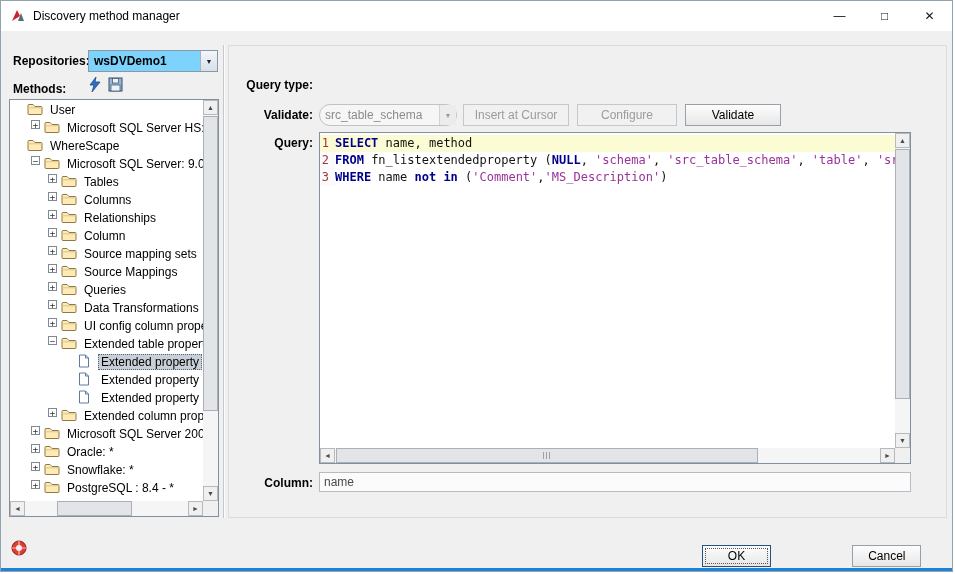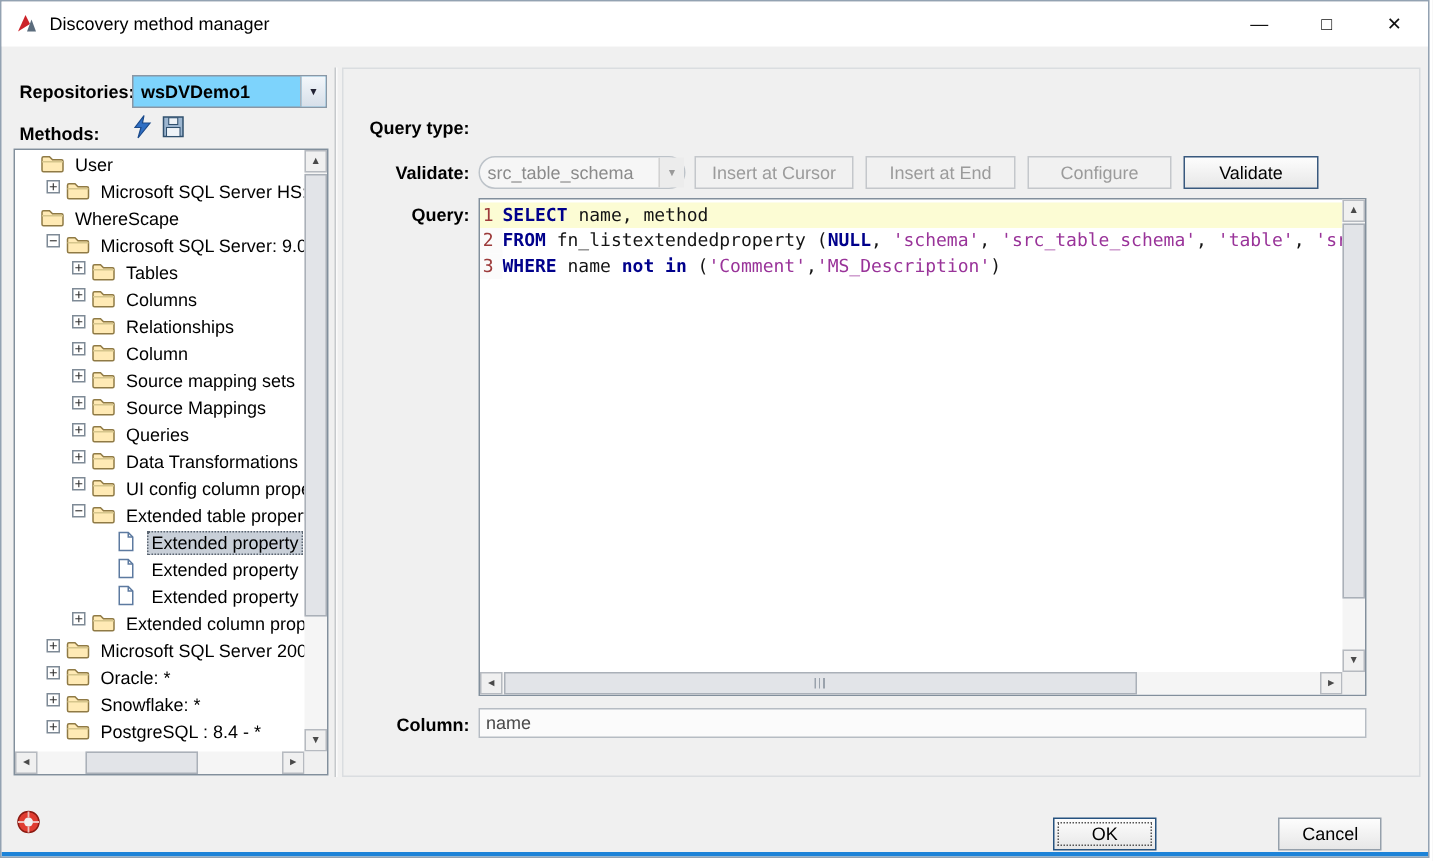--- a/index.html
+++ b/index.html
@@ -372,21 +372,20 @@
   
   <span class="lbl r" style="top:77px;">Query type:</span>
 
   <span class="lbl r" style="top:107px;">Validate:</span>
   <div class="combo disabled" style="left:318px;top:103px;width:138px;border-radius:11px;">
     <span class="combo-text">src_table_schema</span>
     <span class="combo-arrow">▼</span>
   </div>
   <div class="var-buttons">
       <button class="btn disabled">Insert at Cursor</button>
-      <button class="btn disabled">Insert at End</button>
       <button class="btn disabled">Configure</button>
       <button class="btn">Validate</button>
     </div>
 
   <span class="lbl r" style="top:135px;">Query:</span>
   <div class="editor">
     <div class="editor-viewport">
         <div class="code-line current"><span class="line-num">1</span><span class="code-text"><span class="tok-kw">SELECT</span><span class="tok-id"> name, method</span></span></div>
         <div class="code-line"><span class="line-num">2</span><span class="code-text"><span class="tok-kw">FROM</span><span class="tok-id"> fn_listextendedproperty (</span><span class="tok-kw">NULL</span><span class="tok-id">, </span><span class="tok-str">'schema'</span><span class="tok-id">, </span><span class="tok-str">'src_table_schema'</span><span class="tok-id">, </span><span class="tok-str">'table'</span><span class="tok-id">, </span><span class="tok-str">'src_</span></span></div>
         <div class="code-line"><span class="line-num">3</span><span class="code-text"><span class="tok-kw">WHERE</span><span class="tok-id"> name </span><span class="tok-kw">not in</span><span class="tok-id"> (</span><span class="tok-str">'Comment'</span><span class="tok-id">,</span><span class="tok-str">'MS_Description'</span><span class="tok-id">)</span></span></div>

